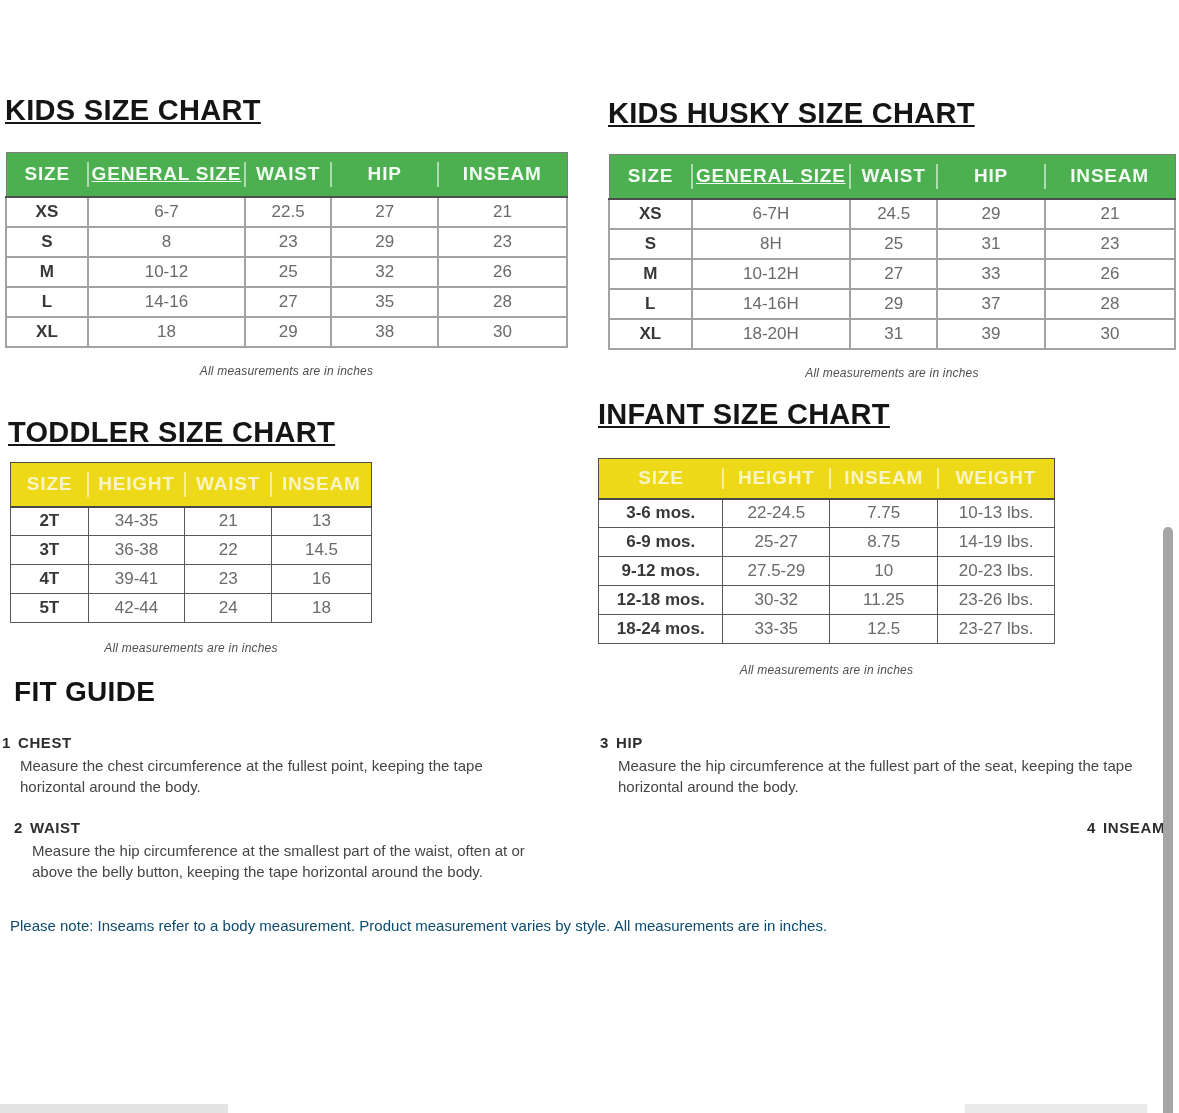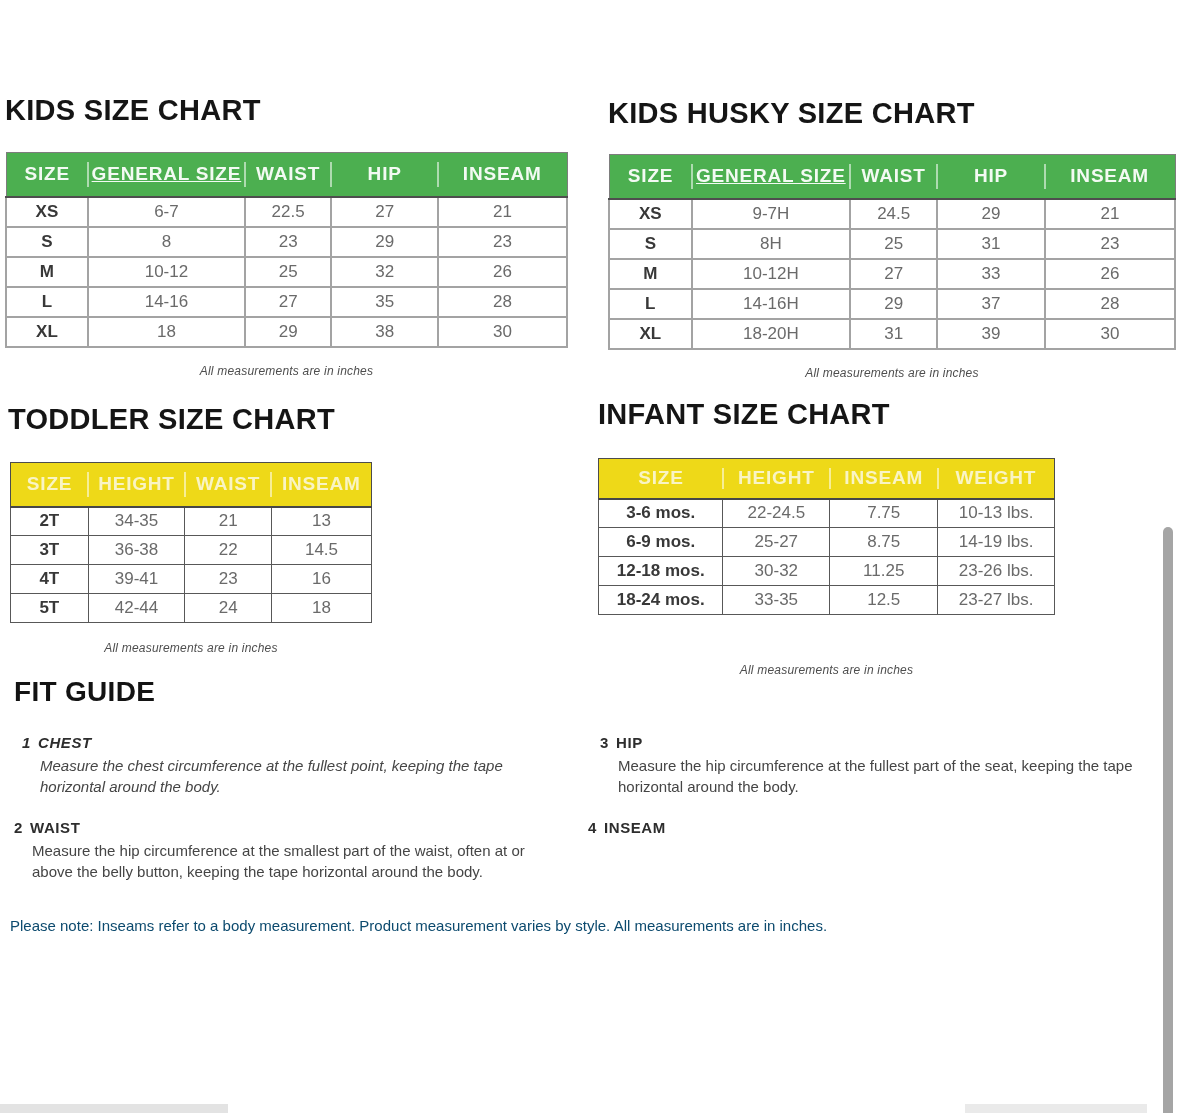--- a/index.html
+++ b/index.html
@@ -13,20 +13,21 @@
     font-family: "Liberation Sans", sans-serif;
   }
   .chart-title {
     position: absolute;
     font-size: 29px;
     font-weight: bold;
     color: #151515;
     letter-spacing: 0.3px;
     white-space: nowrap;
     line-height: 1;
+    text-decoration: underline;
   }
   .fit-title {
     position: absolute;
     font-size: 28px;
     font-weight: bold;
     color: #131313;
     letter-spacing: 0.3px;
     line-height: 1;
   }
   .size-table {
@@ -204,21 +205,21 @@
           <th>SIZE</th>
           <th>GENERAL SIZE</th>
           <th>WAIST</th>
           <th>HIP</th>
           <th>INSEAM</th>
         </tr>
       </thead>
       <tbody>
         <tr>
           <td class="rowhead">XS</td>
-          <td>9-7H</td>
+          <td>6-7H</td>
           <td>24.5</td>
           <td>29</td>
           <td>21</td>
         </tr>
         <tr>
           <td class="rowhead">S</td>
           <td>8H</td>
           <td>25</td>
           <td>31</td>
           <td>23</td>
@@ -241,21 +242,21 @@
           <td class="rowhead">XL</td>
           <td>18-20H</td>
           <td>31</td>
           <td>39</td>
           <td>30</td>
         </tr>
       </tbody>
     </table>
   <div class="caption" style="left:608px; top:366px; width:568px;">All measurements are in inches</div>
 
-  <div class="chart-title" style="left:8px; top:405px;">TODDLER SIZE CHART</div>
+  <div class="chart-title" style="left:8px; top:418px;">TODDLER SIZE CHART</div>
   <table class="size-table yellow cols-toddler" id="toddler-table" style="left:10px; top:462px; width:362px;">
       <thead>
         <tr>
           <th>SIZE</th>
           <th>HEIGHT</th>
           <th>WAIST</th>
           <th>INSEAM</th>
         </tr>
       </thead>
       <tbody>
@@ -304,59 +305,65 @@
           <td>7.75</td>
           <td>10-13 lbs.</td>
         </tr>
         <tr>
           <td class="rowhead">6-9 mos.</td>
           <td>25-27</td>
           <td>8.75</td>
           <td>14-19 lbs.</td>
         </tr>
         <tr>
+          <td class="rowhead">9-12 mos.</td>
+          <td>27.5-29</td>
+          <td>10</td>
+          <td>20-23 lbs.</td>
+        </tr>
+        <tr>
           <td class="rowhead">12-18 mos.</td>
           <td>30-32</td>
           <td>11.25</td>
           <td>23-26 lbs.</td>
         </tr>
         <tr>
           <td class="rowhead">18-24 mos.</td>
           <td>33-35</td>
           <td>12.5</td>
           <td>23-27 lbs.</td>
         </tr>
       </tbody>
     </table>
   <div class="caption" style="left:598px; top:663px; width:457px;">All measurements are in inches</div>
 
   <div class="fit-title" style="left:14px; top:678px;">FIT GUIDE</div>
 
-  <div class="fit-item" style="left:22px; top:734px; width:528px;font-style:italic;">
+  <div class="fit-item" style="left:2px; top:734px; width:528px;">
     <div class="fit-head">
       <span>1</span><span class="lbl">CHEST</span>
     </div>
     <div class="fit-text" style="max-width:505px;">Measure the chest circumference at the fullest point, keeping the tape horizontal around the body.</div>
   </div>
 
   <div class="fit-item" style="left:14px; top:819px; width:545px;">
     <div class="fit-head">
       <span>2</span><span class="lbl">WAIST</span>
     </div>
     <div class="fit-text" style="max-width:520px;">Measure the hip circumference at the smallest part of the waist, often at or above the belly button, keeping the tape horizontal around the body.</div>
   </div>
 
   <div class="fit-item" style="left:600px; top:734px; width:565px;">
     <div class="fit-head">
       <span>3</span><span class="lbl">HIP</span>
     </div>
     <div class="fit-text" style="max-width:548px;">Measure the hip circumference at the fullest part of the seat, keeping the tape horizontal around the body.</div>
   </div>
 
-  <div class="fit-item" style="left:588px; top:819px; width:565px;">
+  <div class="fit-item" style="left:600px; top:819px; width:565px;text-align:right;">
     <div class="fit-head">
       <span>4</span><span class="lbl">INSEAM</span>
     </div>
   </div>
 
   <div class="note">Please note: Inseams refer to a body measurement. Product measurement varies by style. All measurements are in inches.</div>
 
   <div class="scroll-thumb"></div>
   <div class="strip-left"></div>
   <div class="strip-right"></div>

